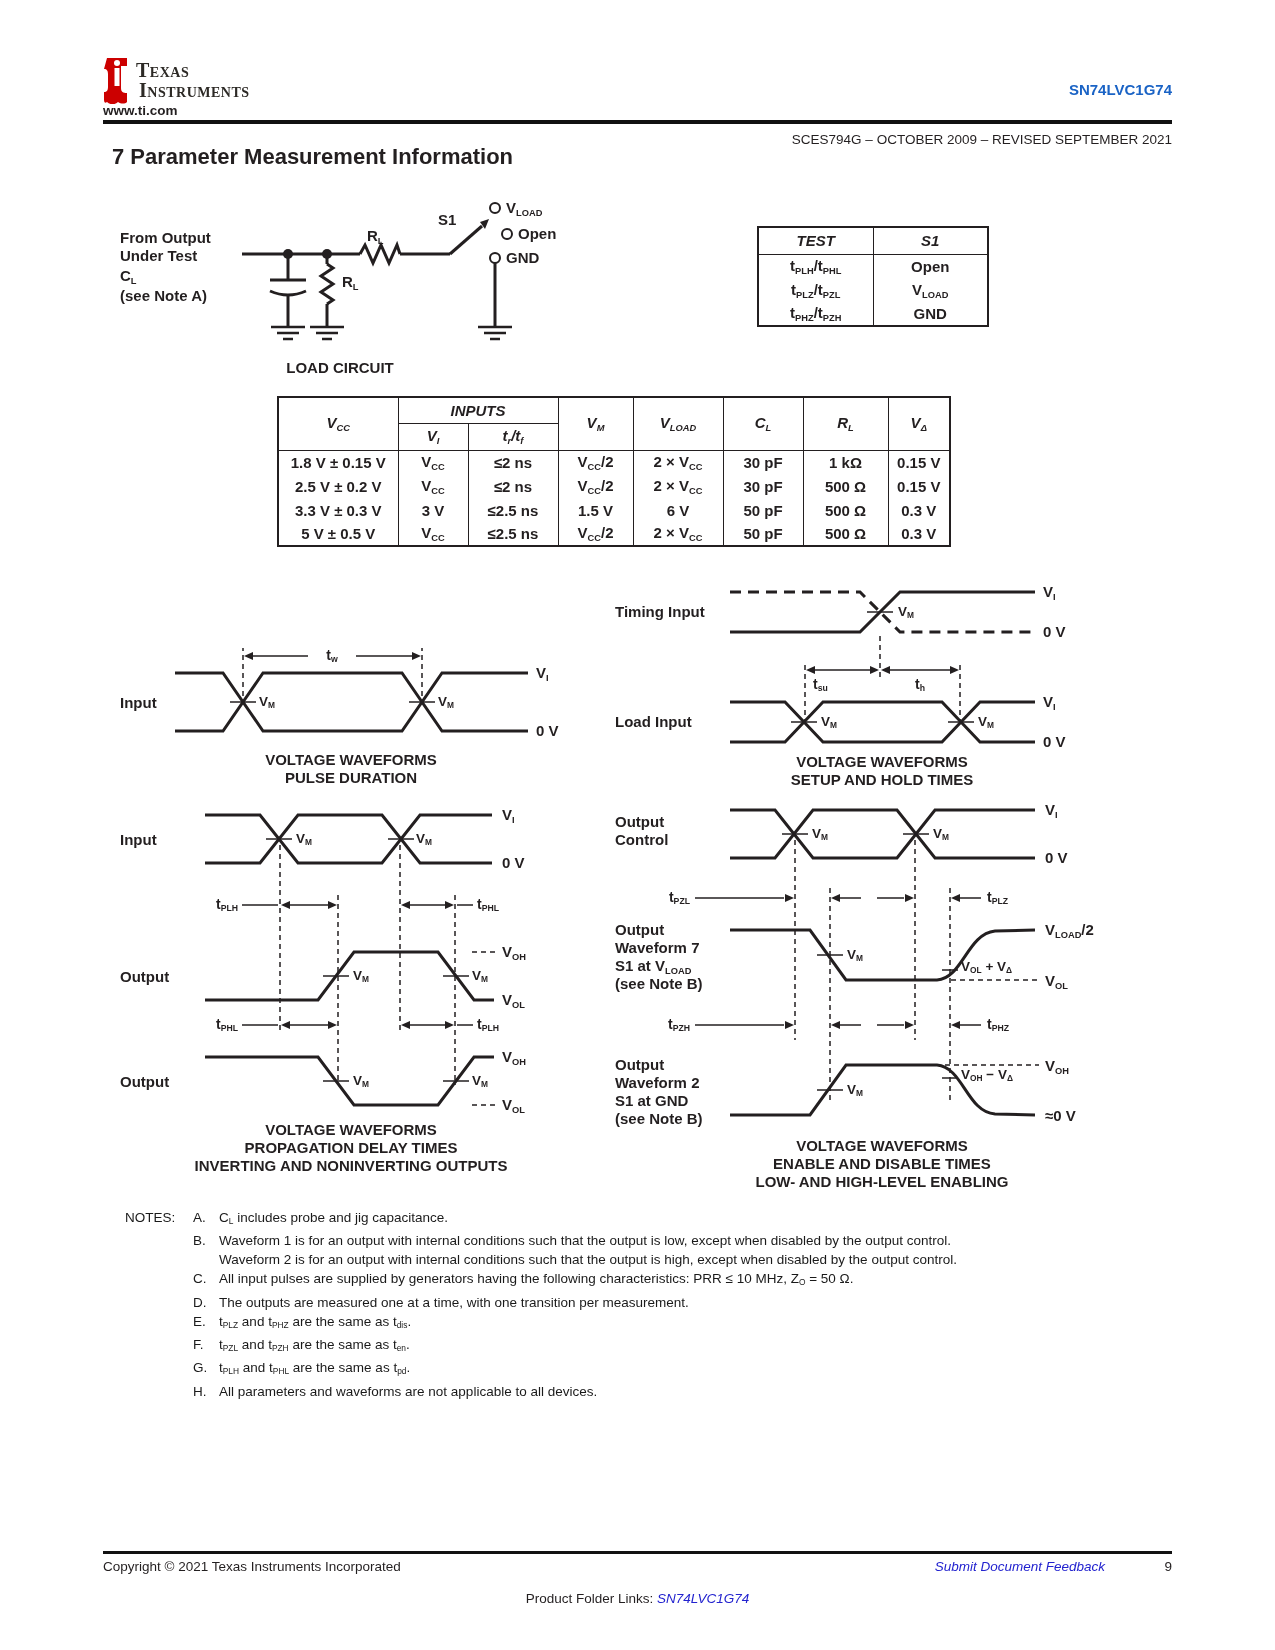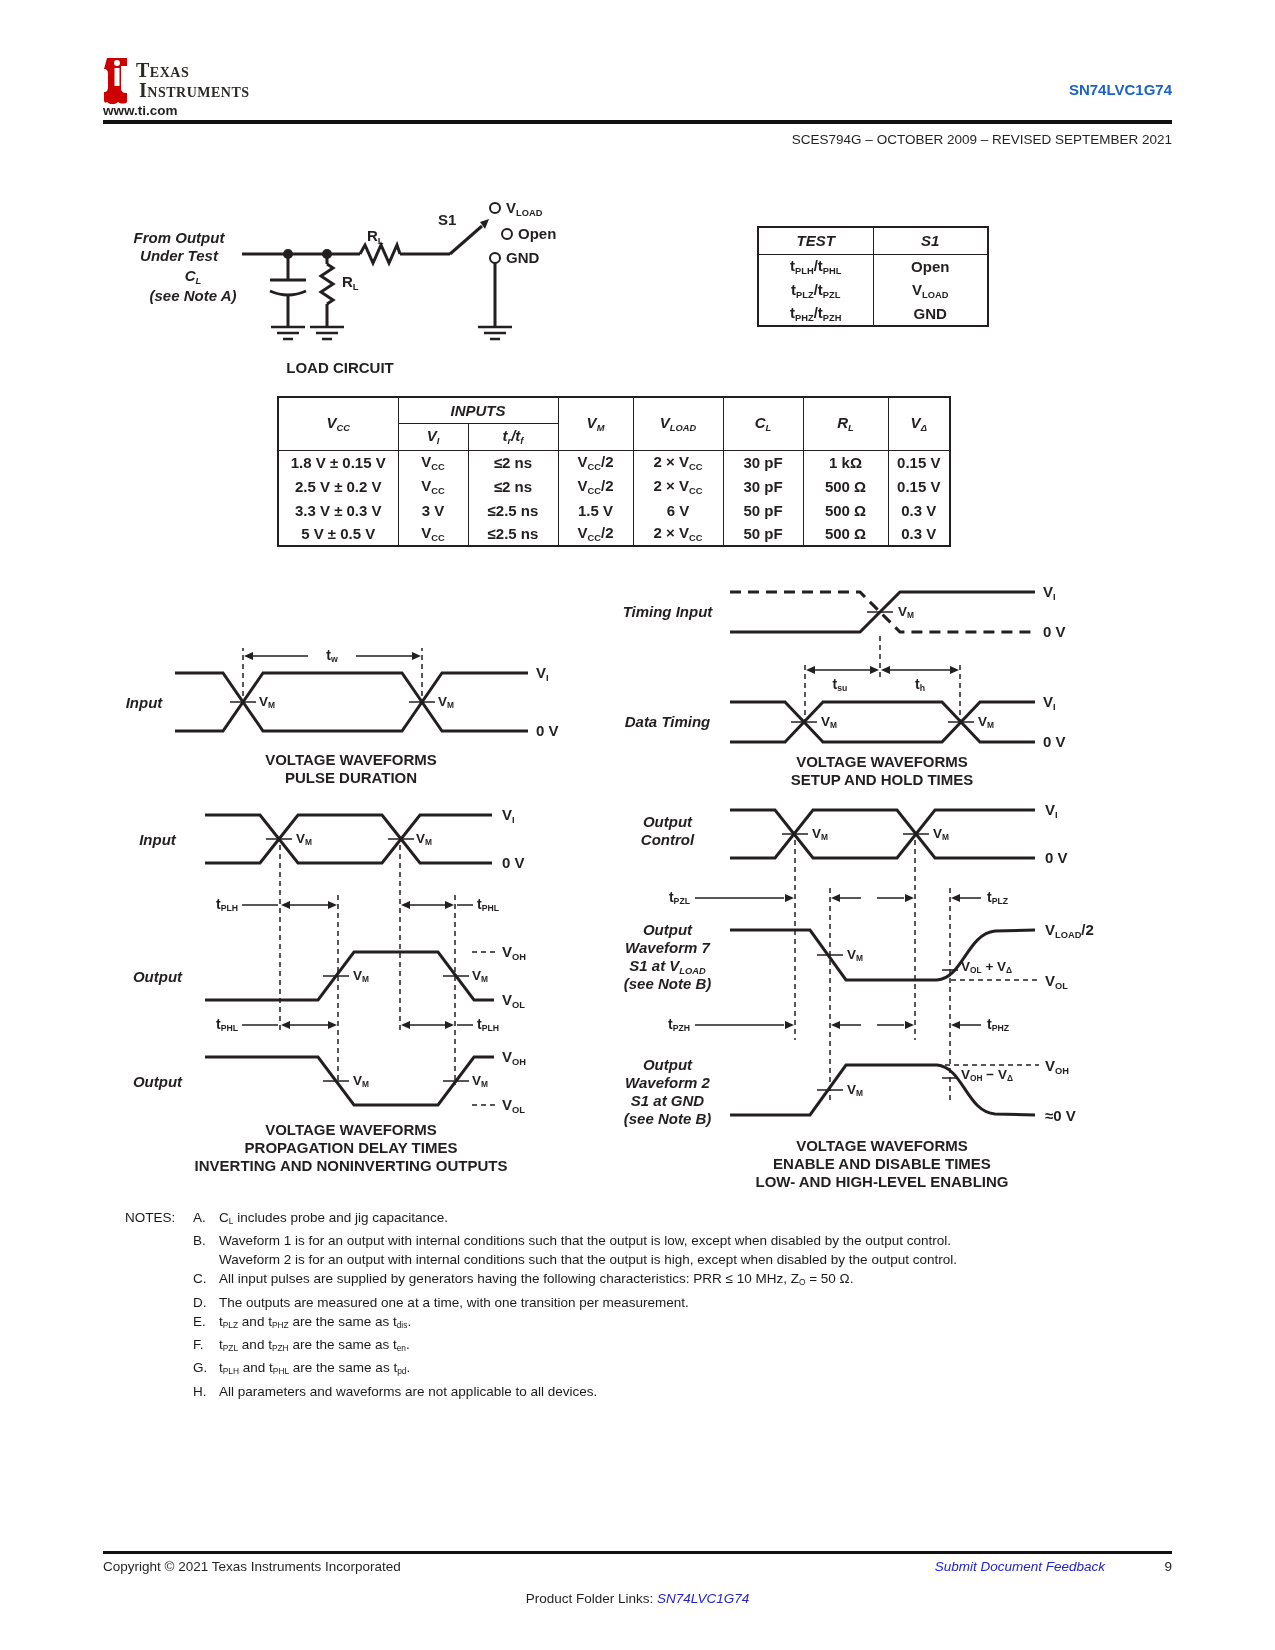--- a/index.html
+++ b/index.html
@@ -15,21 +15,21 @@
             font-size:20px; letter-spacing:0.5px; color:#2d2a26; }
   .site { font-weight:700; font-size:13.5px; }
   .partnum { font-weight:700; font-size:15px; text-align:right; }
   .docline { font-size:13.5px; text-align:right;margin-top:30px; }
   .rule { position:absolute; background:#111; }
 
   .h1 { font-weight:700; font-size:22px; }
 
   
   .wlab { font-weight:700; font-size:15px; }
-  .wlab-r { font-weight:700; font-size:15px; text-align:center;font-style:italic; }
+  .wlab-r { font-weight:700; font-size:15px; text-align:left; }
   .vm { font-weight:700; font-size:13.5px; }
   .dim { font-weight:700; font-size:14px; }
   .cap { font-weight:700; font-size:15px; text-align:center; }
 
   
   table { border-collapse:collapse; font-weight:700; font-size:15px; color:#231f20; }
   .ttab, .ptab { position:absolute; }
   .ttab table, .ptab table { border:2px solid #231f20; }
   .ttab td, .ptab td { text-align:center; vertical-align:middle; padding:1px 4px; }
   .vline { border-left:1.5px solid #231f20; }
@@ -62,20 +62,21 @@
     <circle cx="14" cy="7" r="3" fill="#fff"></circle>
     <rect x="11.5" y="12" width="5" height="18" fill="#fff"></rect>
   </svg>
   <div class="abs brand1" style="left:136px; top:60px;">Texas</div>
   <div class="abs brand1" style="left:139px; top:80px;">Instruments</div>
   <div class="abs site" style="left:103px; top:104px;">www.ti.com</div>
   <div class="abs partnum" style="left:800px; top:82px; width:372px; color:#1a63c5;">SN74LVC1G74</div>
   <div class="abs docline" style="left:600px; top:103px; width:572px;">SCES794G – OCTOBER 2009 – REVISED SEPTEMBER 2021</div>
   <div class="rule" style="left:103px; top:120px; width:1069px; height:4px;"></div>
 
+  <div class="abs h1" style="left:112px; top:146px;">7 Parameter Measurement Information</div>
 
   <div class="abs" style="left:120px; top:192px; width:480px; height:195px;">
     <svg width="480" height="195" viewBox="0 0 480 195">
       <g stroke="#231f20" stroke-width="3" fill="none">
         <path d="M122,62 H240"></path>
         <path d="M280,62 H330"></path>
         <polyline points="240,62 245,53 253,71 261,53 269,71 277,53 280,62"></polyline>
         <path d="M168,62 V88"></path>
         <path d="M150,88 H186"></path>
         <path d="M150,99 Q168,107 186,99"></path>
@@ -254,25 +255,25 @@
         <path stroke-dasharray="5,4" d="M345,95 V150"></path>
         <path d="M200,100 H255"></path>
           <path d="M275,100 H335"></path>
       </g>
       <polygon points="191,100 200,96 200,104" fill="#231f20"></polygon>
       <polygon points="264,100 255,96 255,104" fill="#231f20"></polygon>
       <polygon points="266,100 275,96 275,104" fill="#231f20"></polygon>
       <polygon points="344,100 335,96 335,104" fill="#231f20"></polygon>
     </svg>
     <div class="abs wlab-r" style="left:0px; top:34px; width:105px;">Timing Input</div>
-    <div class="abs wlab-r" style="left:0px; top:144px; width:105px;">Data Timing</div>
+    <div class="abs wlab-r" style="left:0px; top:144px; width:105px;">Load Input</div>
     <div class="abs vm" style="left:283px; top:35px;">V<sub>M</sub></div>
     <div class="abs vm" style="left:206px; top:145px;">V<sub>M</sub></div>
     <div class="abs vm" style="left:363px; top:145px;">V<sub>M</sub></div>
-    <div class="abs dim" style="left:198px; top:107px; width:54px; text-align:center;">t<sub>su</sub></div>
+    <div class="abs dim" style="left:198px; top:107px; width:54px; ">t<sub>su</sub></div>
     <div class="abs dim" style="left:278px; top:107px; width:54px; text-align:center;">t<sub>h</sub></div>
     <div class="abs wlab" style="left:428px; top:14px;">V<sub>I</sub></div>
     <div class="abs wlab" style="left:428px; top:54px;">0 V</div>
     <div class="abs wlab" style="left:428px; top:124px;">V<sub>I</sub></div>
     <div class="abs wlab" style="left:428px; top:164px;">0 V</div>
     <div class="abs cap" style="left:35px; top:184px; width:464px;">VOLTAGE WAVEFORMS</div>
     <div class="abs cap" style="left:35px; top:202px; width:464px;">SETUP AND HOLD TIMES</div>
   </div>
 
   <div class="abs" style="left:120px; top:800px; width:462px; height:370px;">

